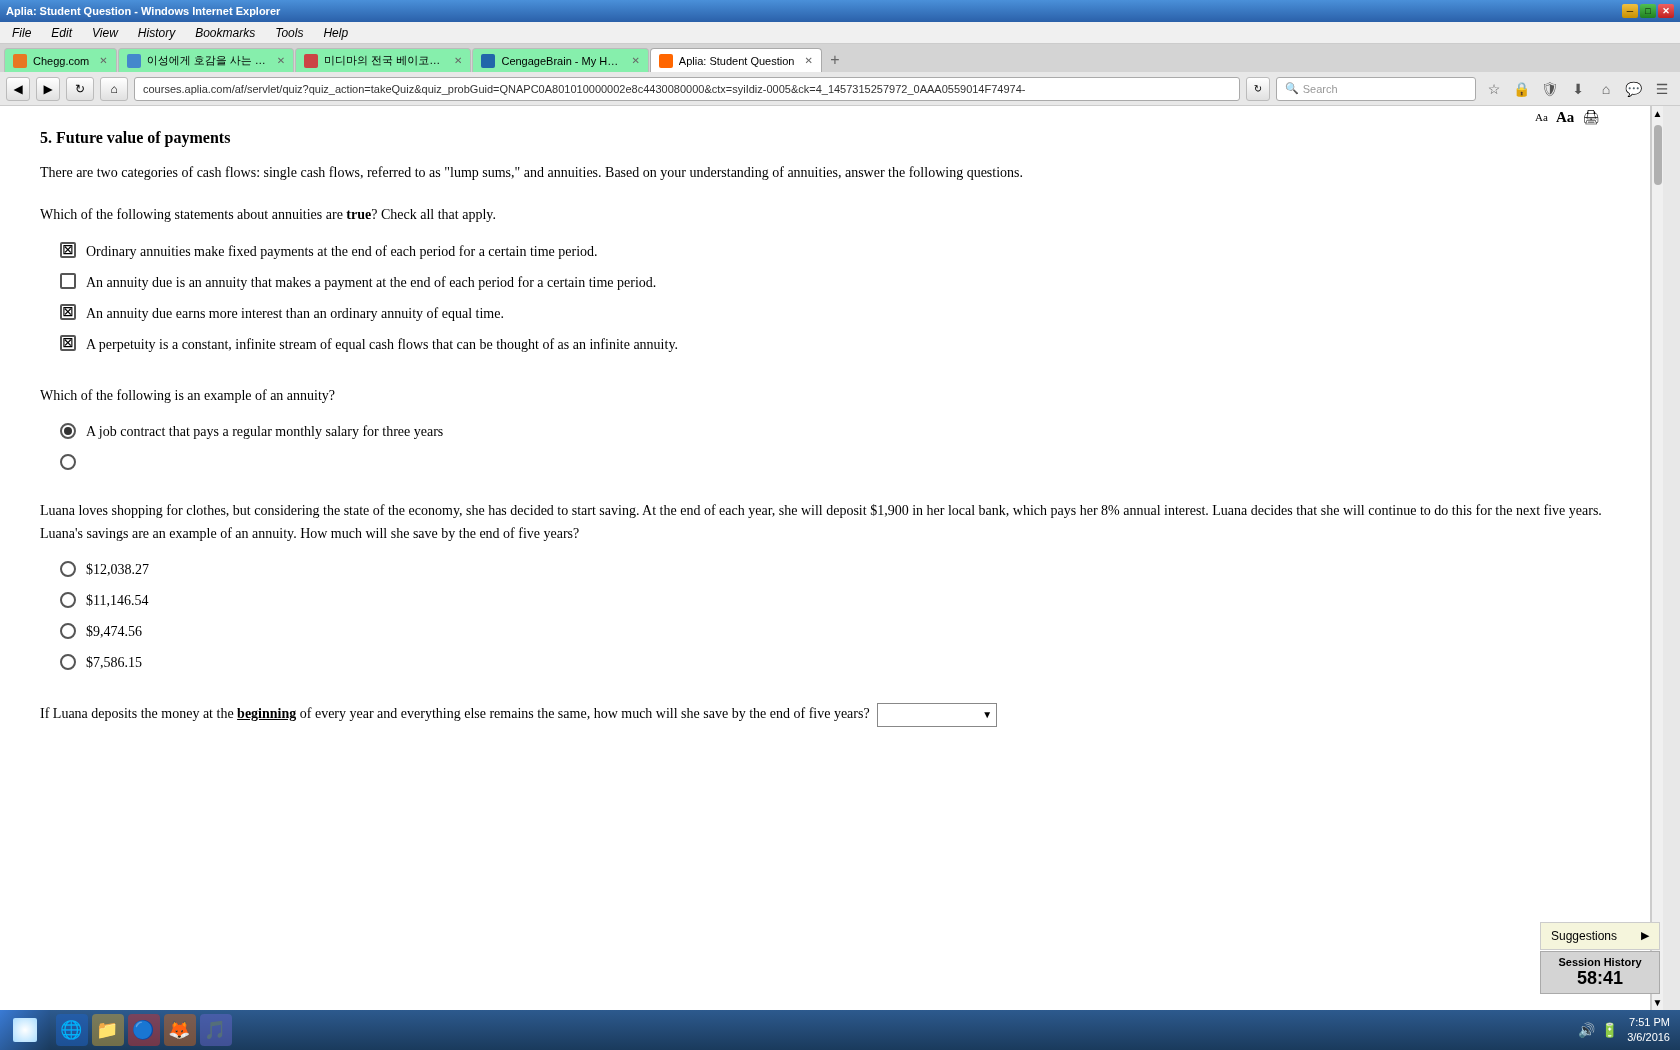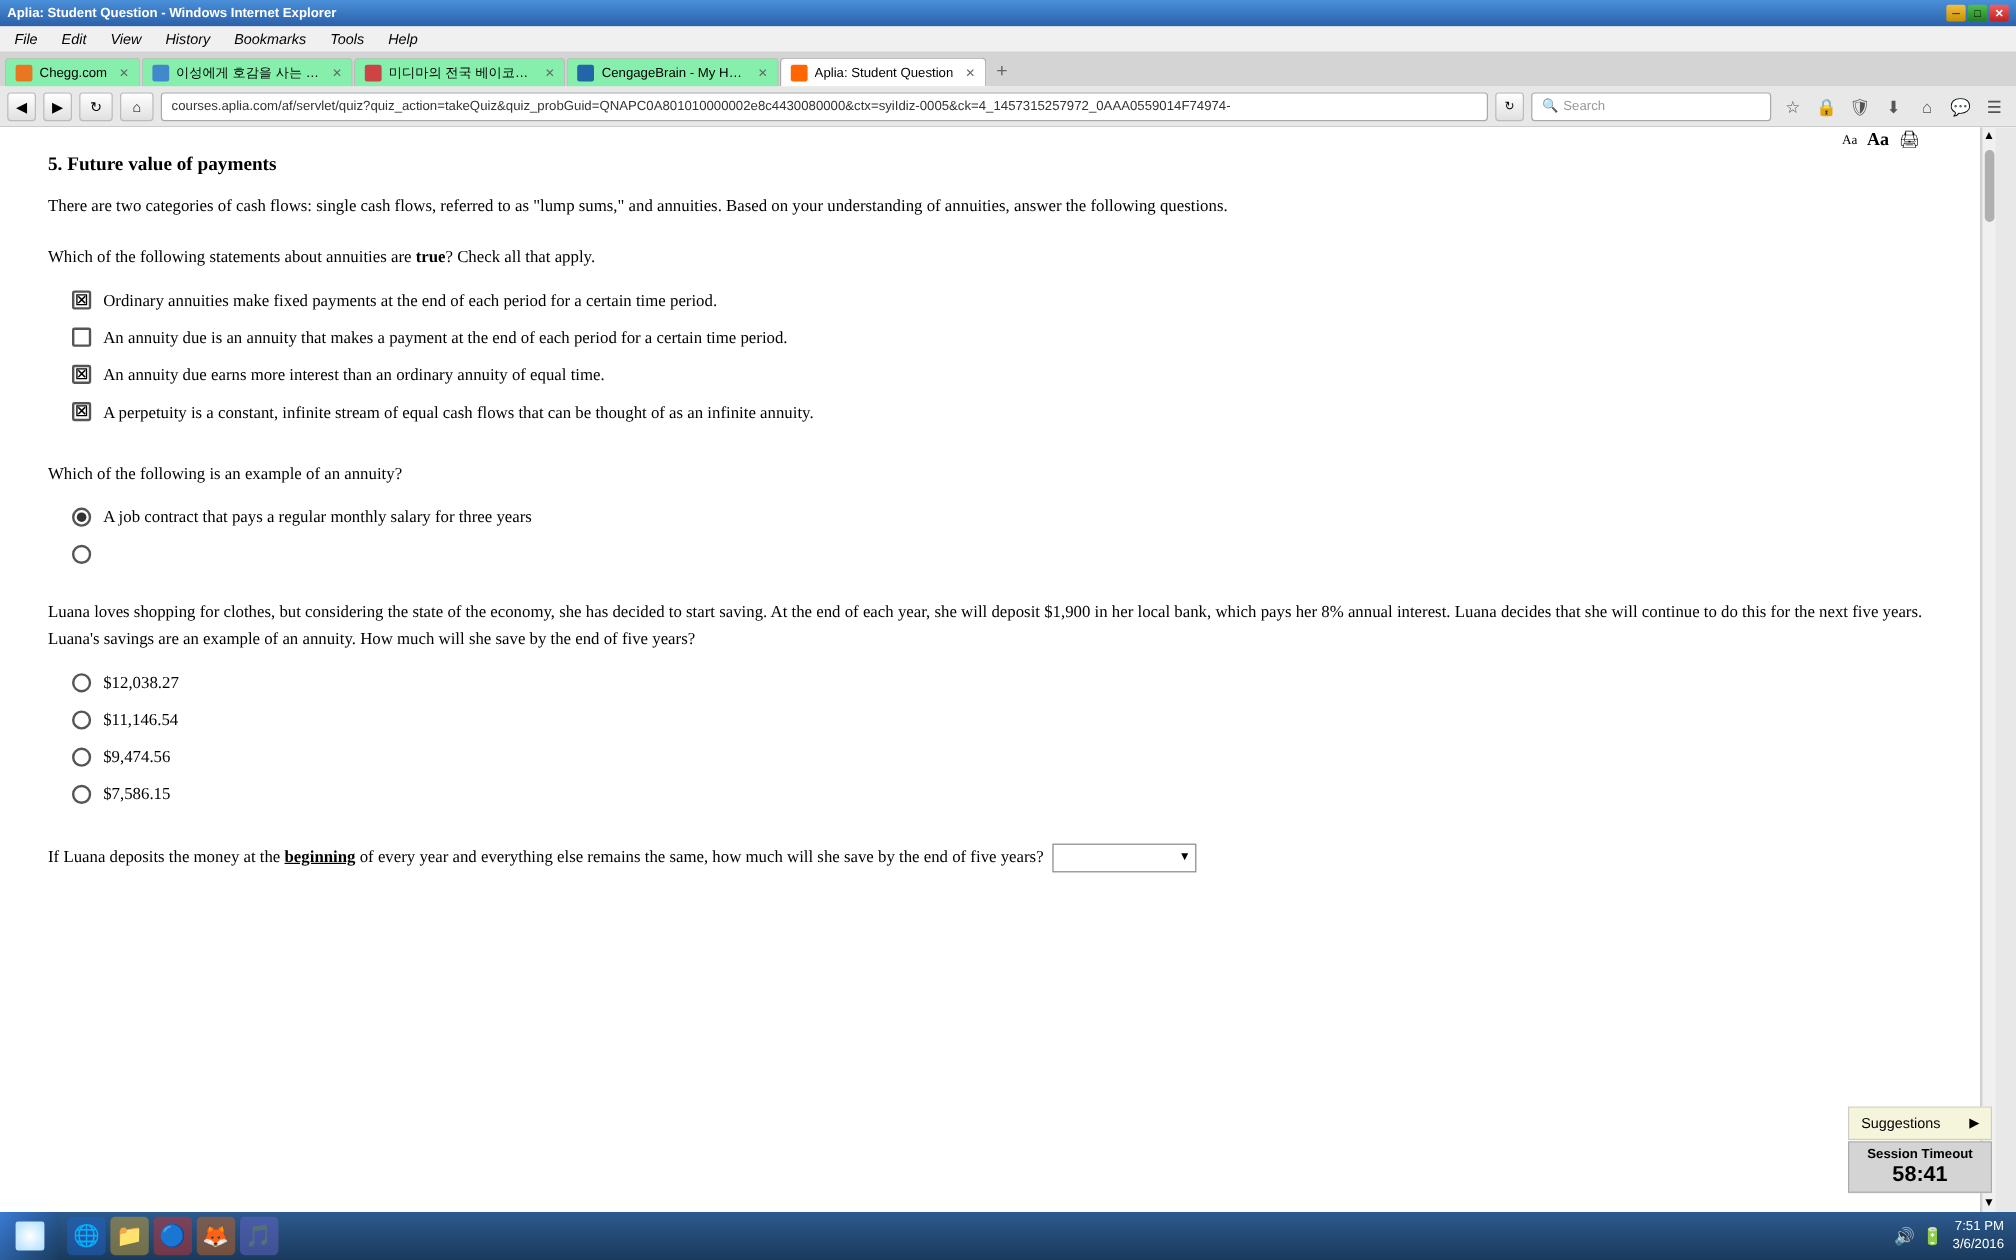--- a/index.html
+++ b/index.html
@@ -273,21 +273,21 @@
     </div>
   </div>
 </div>
 
 <div class="suggestions-box">
   <span class="suggestions-label">Suggestions</span>
   <span class="suggestions-close">▶</span>
 </div>
 
 <div class="session-timeout">
-  <span class="session-label">Session Timeout</span>
+  <span class="session-label">Session History</span>
   <span class="session-time">58:41</span>
 </div>
 
 <div class="taskbar">
   <div class="taskbar-start">
     <div class="windows-logo"></div>
   </div>
   <div class="taskbar-icons">
     <div class="taskbar-icon" style="background:rgba(30,100,200,0.5);">🌐</div>
     <div class="taskbar-icon" style="background:rgba(200,160,50,0.5);">📁</div>

